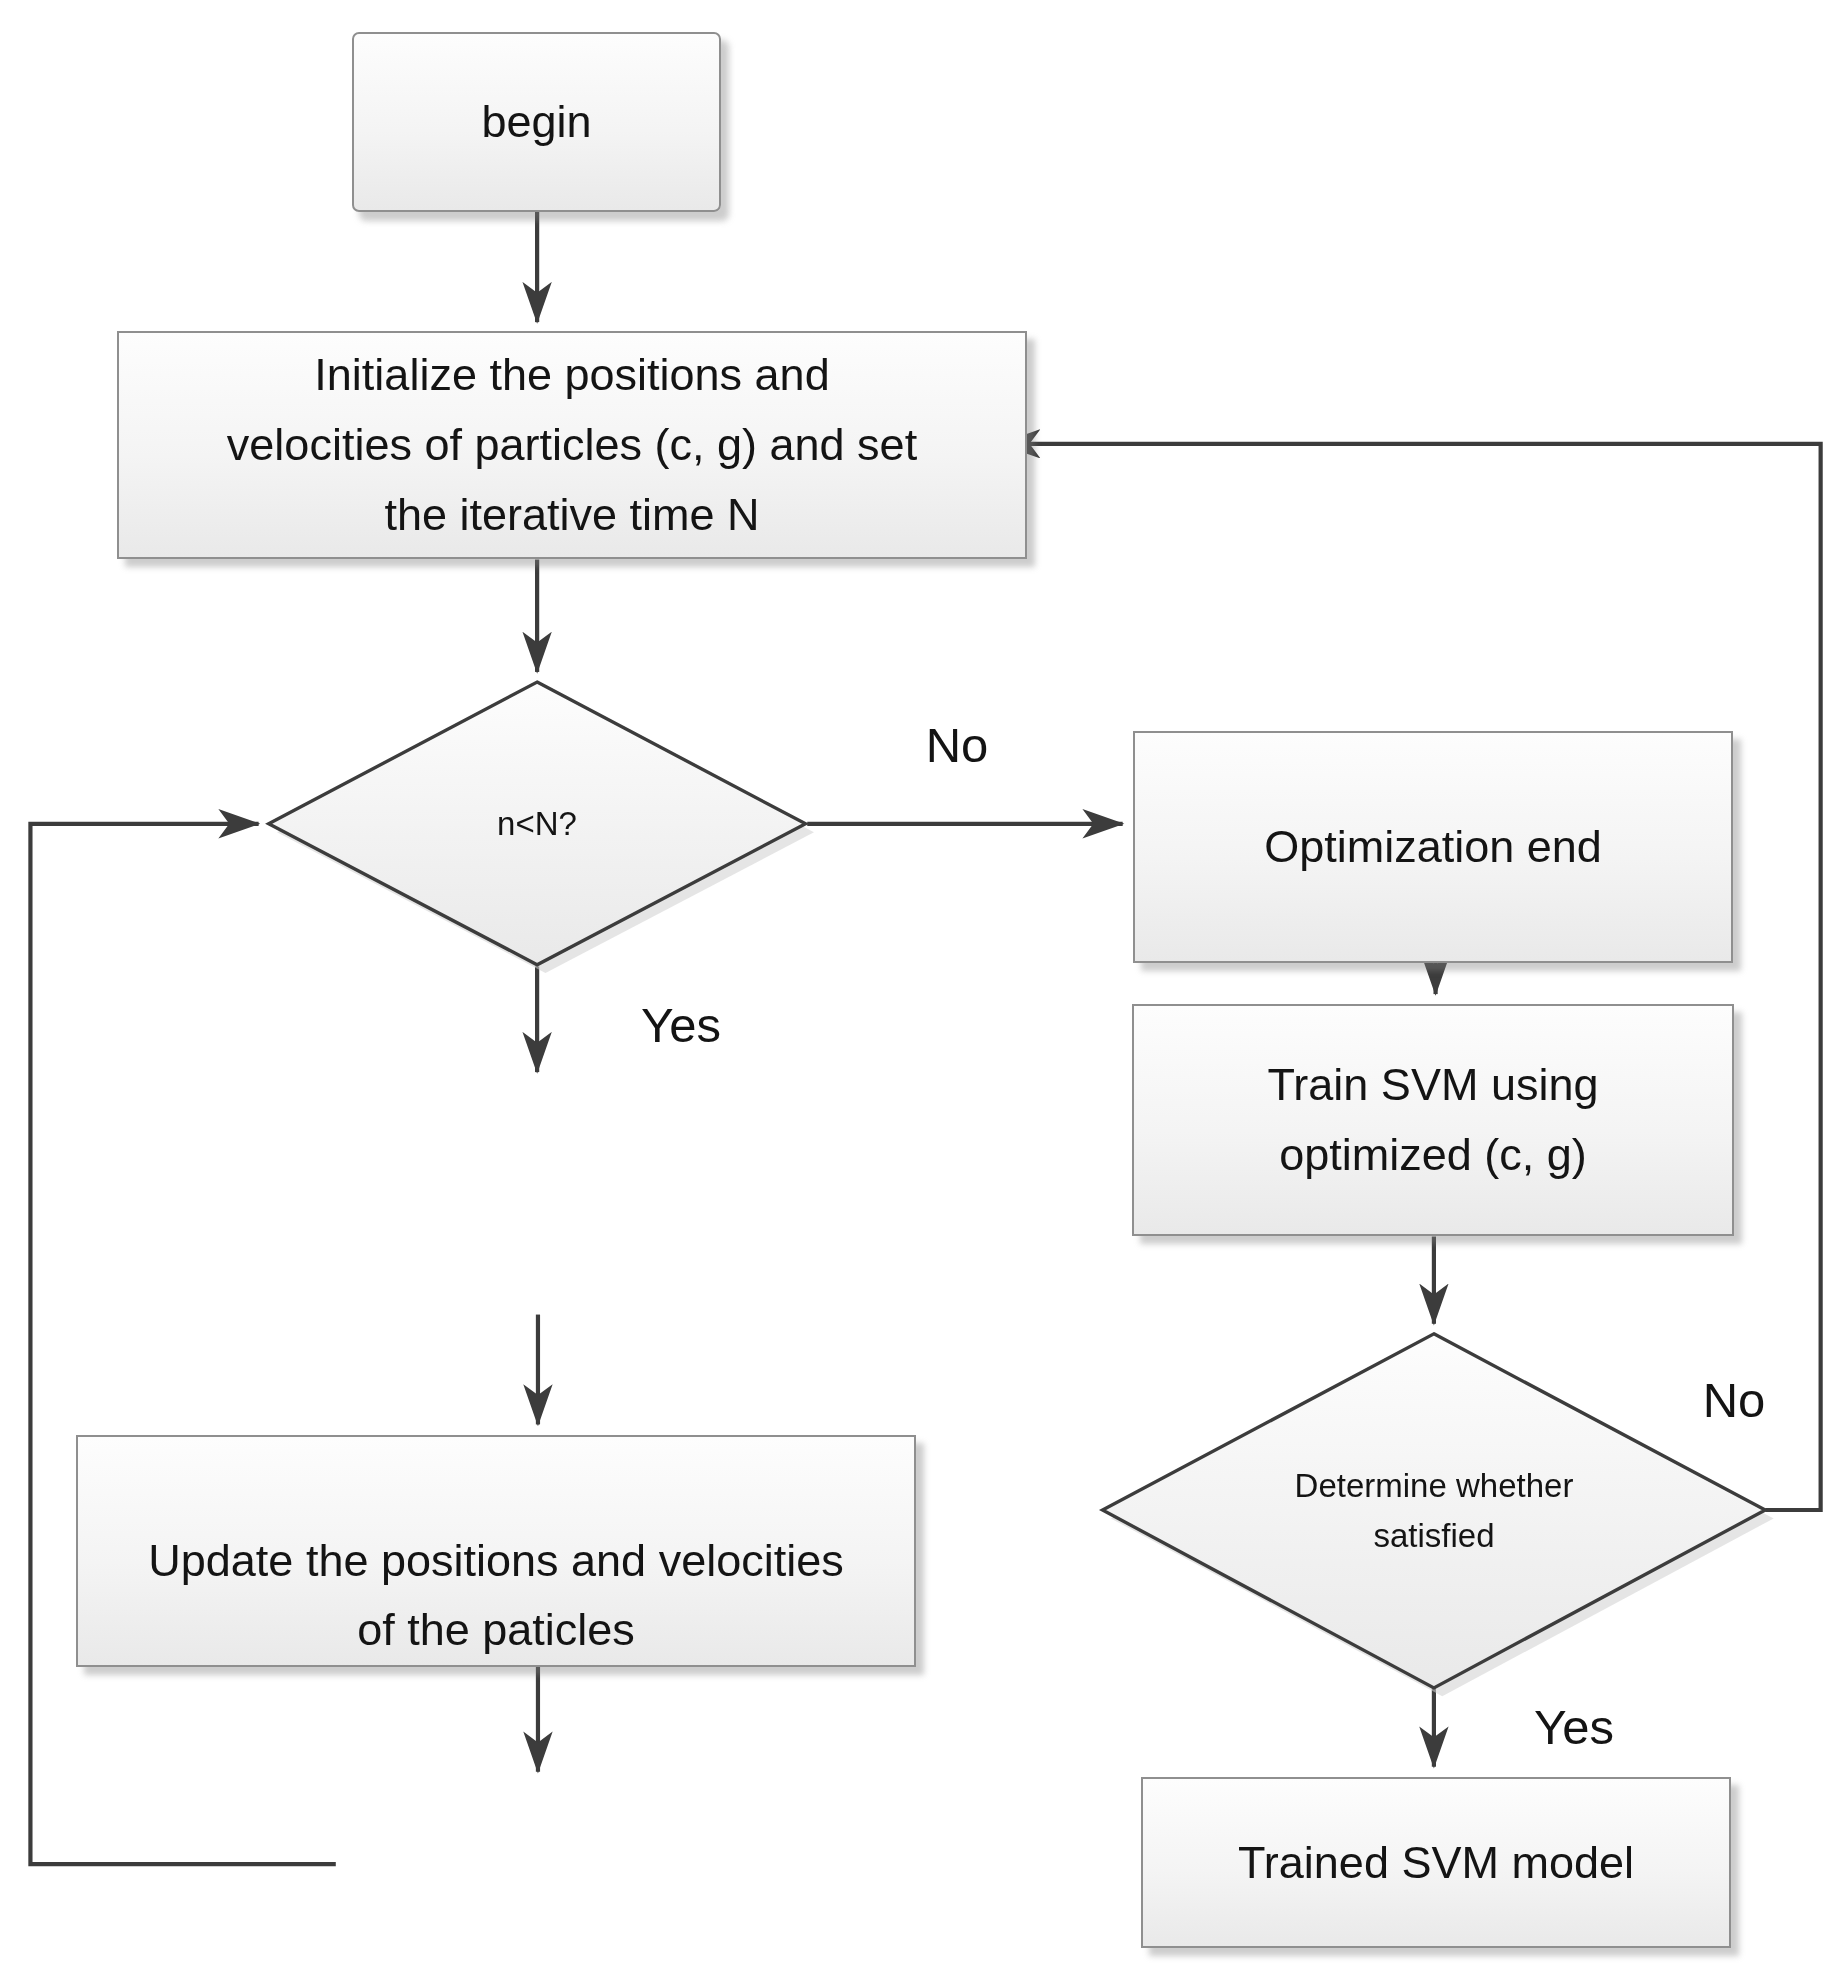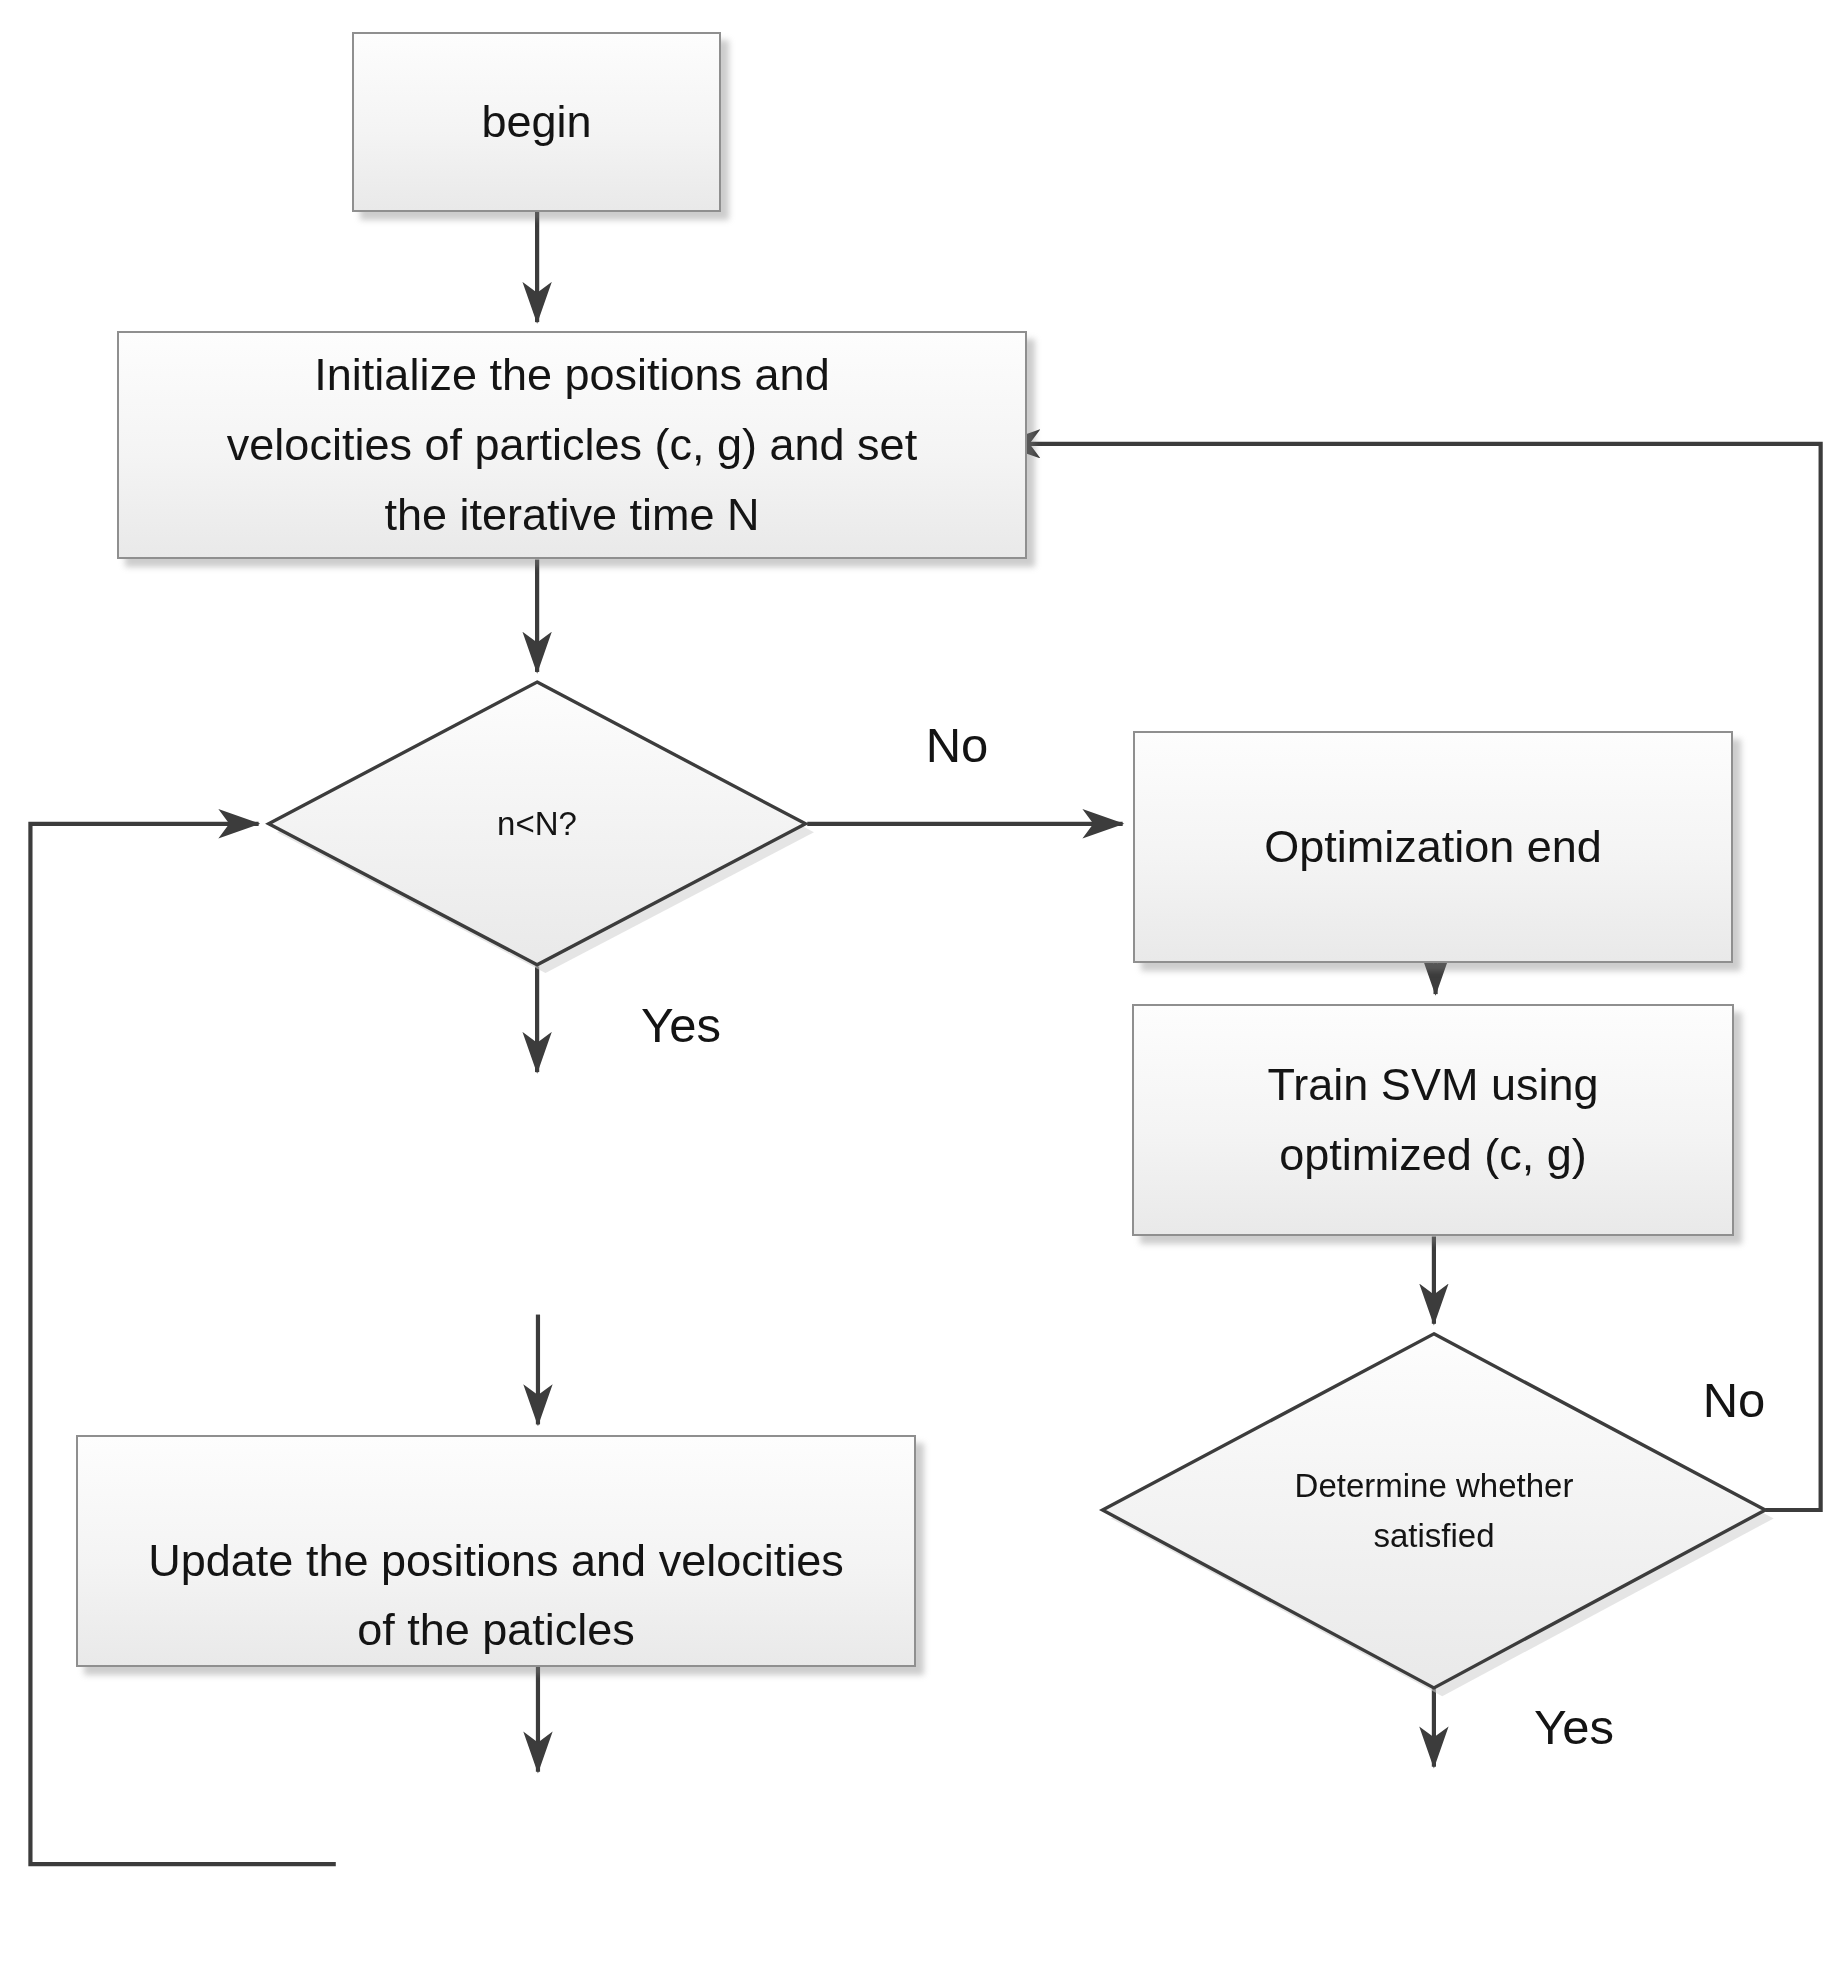--- a/index.html
+++ b/index.html
@@ -76,21 +76,21 @@
     <polyline class="edge" points="1709,2012 1709,2106" marker-end="url(#arrow)"></polyline>
     <polyline class="edge" points="2104,1800 2170,1800 2170,529 1192,529" marker-end="url(#arrow)"></polyline>
 
     <polygon class="diamond-shadow" points="650,823 970,992 650,1160 330,992"></polygon>
     <polygon class="diamond" points="640,813 960,982 640,1150 320,982"></polygon>
 
     <polygon class="diamond-shadow" points="1719,1600 2114,1810 1719,2022 1324,1810"></polygon>
     <polygon class="diamond" points="1709,1590 2104,1800 1709,2012 1314,1800"></polygon>
   </svg>
 
-  <div class="node" style="left:352px;top:32px;width:369px;height:180px;">
+  <div class="node" style="left:352px;top:32px;width:369px;height:180px;border-radius:7px;">
     <span>begin</span>
   </div>
 
   <div class="node" style="left:80px;top:331px;width:910px;height:228px;margin-left:37px;">
     <span>Initialize the positions and
 velocities of particles (c, g) and set
 the iterative time N</span>
   </div>
 
 
@@ -102,20 +102,23 @@
 
   <div class="node" style="left:1133px;top:707px;width:600px;height:232px;margin-top:24px;">
     <span>Optimization end</span>
   </div>
 
   <div class="node" style="left:1132px;top:1004px;width:602px;height:232px;">
     <span>Train SVM using
 optimized (c, g)</span>
   </div>
 
+  <div class="node" style="left:1141px;top:1777px;width:590px;height:171px;">
+    <span>Trained SVM model</span>
+  </div>
 
   <div class="diamond-label" style="left:537px;top:824px;">n&lt;N?</div>
   <div class="diamond-label" style="left:1434px;top:1510px;">Determine whether
 satisfied</div>
 
   <div class="edge-label" style="left:957px;top:745px;">No</div>
   <div class="edge-label" style="left:681px;top:1025px;">Yes</div>
   <div class="edge-label" style="left:1734px;top:1400px;">No</div>
   <div class="edge-label" style="left:1574px;top:1727px;">Yes</div>
 

